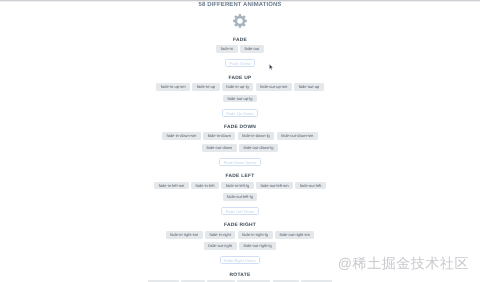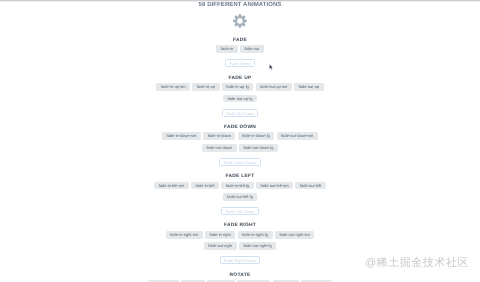--- a/index.html
+++ b/index.html
@@ -28,21 +28,21 @@
 
   .tag{filter:opacity(1);display:inline-block;background:#e5e8eb;color:#555f6b;
        font-size:4px;padding:0 4.6px;border-radius:1.4px;line-height:7.8px;height:7.8px;
        white-space:nowrap;box-sizing:border-box;}
 
   .demo{filter:opacity(1);display:block;margin:6.2px auto 0;border:0.5px solid #d0e0f2;
         color:#c2d5ea;background:#ffffff;font-size:4px;padding:0 3.7px;border-radius:1.6px;
         font-family:inherit;height:8.2px;line-height:7.2px;box-sizing:border-box;}
 
   .wm{filter:opacity(1);position:absolute;right:11px;top:258px;color:#c8cace;
-      font-size:11px;letter-spacing:.55px;line-height:10px;}
+      font-size:14px;letter-spacing:.55px;line-height:10px;}
 
   .cursor{position:absolute;left:268.8px;top:63.8px;}
 </style>
 </head>
 <body>
 
 <div class="topbar"></div>
 <div class="topbar2"></div>
 
 <div class="page">

